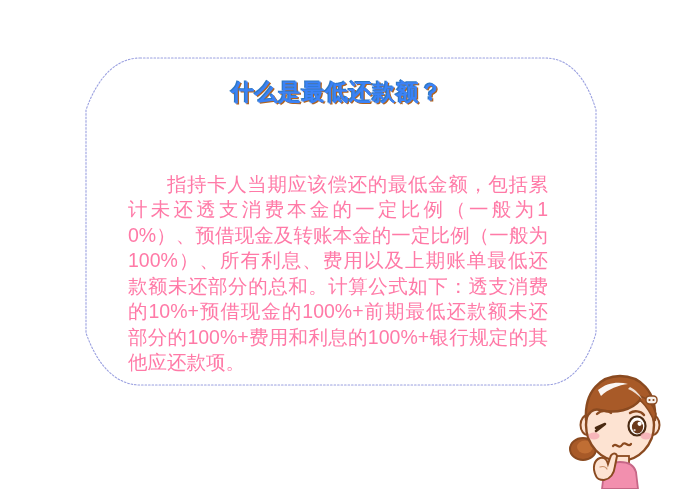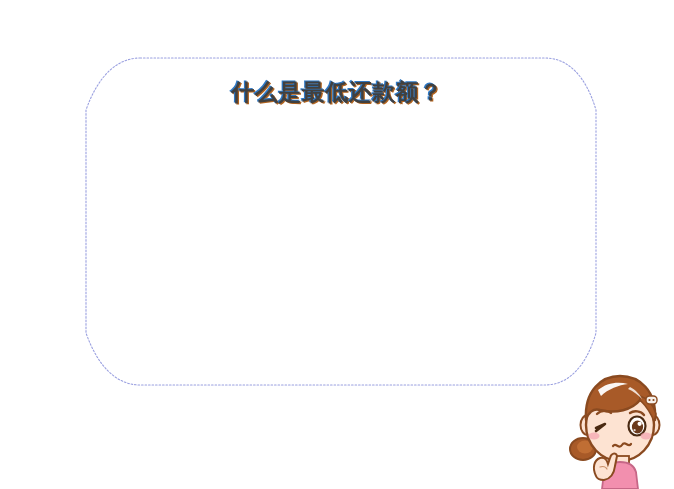--- a/index.html
+++ b/index.html
@@ -34,21 +34,21 @@
     position: absolute;
     left: 0;
     top: 80px;
     width: 674px;
     text-align: center;
   }
   .title {
     display: inline-block;
     font-size: 23px;
     font-weight: bold;
-    color: #404040;
+    color: #3b82f6;
     letter-spacing: 0.5px;
     line-height: 1.1;
     text-shadow:
       -1.2px -0.6px 0 #2f78c4,
        1.2px  0.7px 0 #b0631f;
   }
 
   
   .body-wrap {
     position: absolute;
@@ -93,20 +93,23 @@
         C 117 385, 98 367, 86 333
         L 86 110
         C 98 76, 117 58, 140 58
         Z" fill="none" stroke="#9aa0e0" stroke-width="1.1" stroke-dasharray="1.6 1.9" stroke-linecap="round"></path>
   </svg>
 
   <div class="title-wrap">
     <span class="title">什么是最低还款额？</span>
   </div>
 
+  <div class="body-wrap">
+    <p class="body-text">指持卡人当期应该偿还的最低金额，包括累计未还透支消费本金的一定比例（一般为10%）、预借现金及转账本金的一定比例（一般为100%）、所有利息、费用以及上期账单最低还款额未还部分的总和。计算公式如下：透支消费的10%+预借现金的100%+前期最低还款额未还部分的100%+费用和利息的100%+银行规定的其他应还款项。</p>
+  </div>
 
   <svg class="girl" viewBox="0 0 108 119">
 
     <g>
       <ellipse cx="17" cy="79" rx="13" ry="11" fill="#a85a28" stroke="#8a4a20" stroke-width="2"></ellipse>
       <ellipse cx="19" cy="77" rx="8" ry="6.5" fill="#c06e34"></ellipse>
     </g>
 
     <g>
       <ellipse cx="22" cy="55" rx="7.5" ry="10" fill="#fde3d2" stroke="#8a4a20" stroke-width="2"></ellipse>

